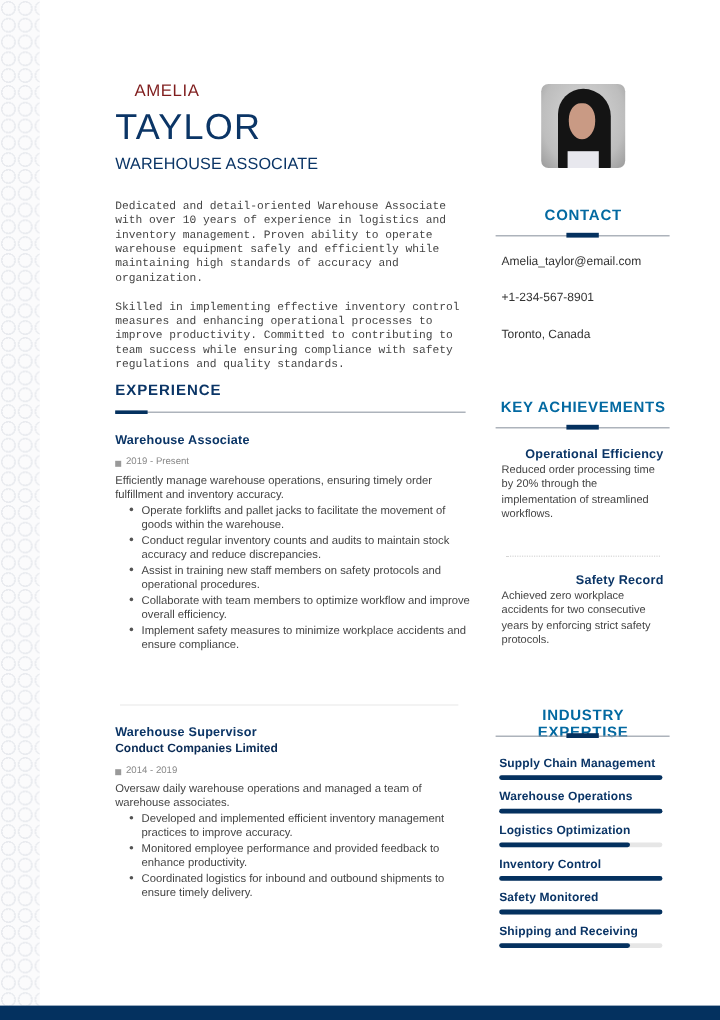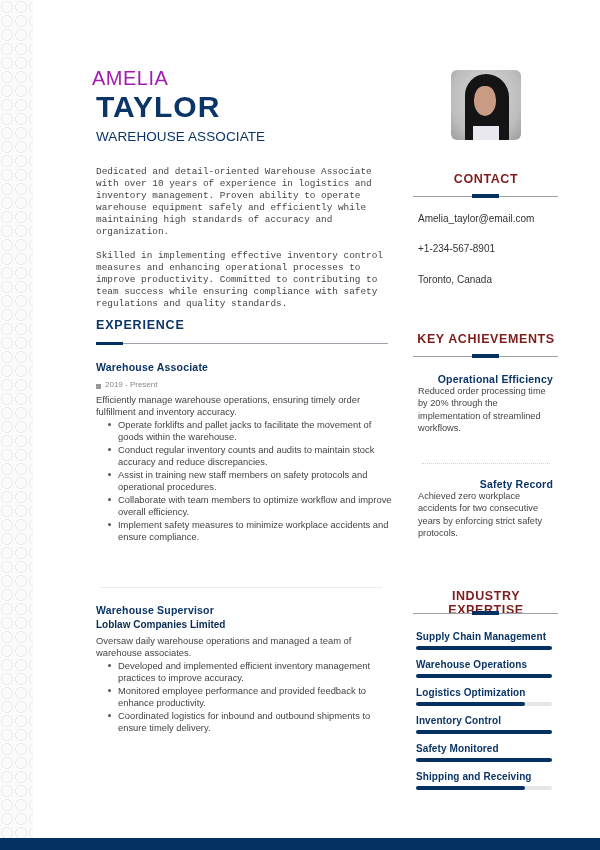--- a/index.html
+++ b/index.html
@@ -10,41 +10,41 @@
     position: absolute; left: 0; top: 0; width: 33px; height: 838px;
     background-color: #fbfbfc;
     background-image:
       radial-gradient(circle at 50% 50%, transparent 5px, #e9ebef 5px, #e9ebef 6px, transparent 6px),
       radial-gradient(circle at 0 0, transparent 5px, #eceef2 5px, #eceef2 6px, transparent 6px);
     background-size: 14px 14px, 14px 14px;
     background-position: 0 0, 7px 7px;
   }
   .bottom-bar { position: absolute; left: 0; top: 838px; width: 600px; height: 12px; background: #04315f; }
 
-  .first-name { position: absolute; left: 92px; top: 67px; font-size: 20px; letter-spacing: 0.5px; color: #a21caf; font-weight: 400; }
-  .last-name { position: absolute; left: 96px; top: 90px; font-size: 30px; font-weight: 700; letter-spacing: 1px; color: #0b3566; }
+  .first-name { position: absolute; left: 112px; top: 67px; font-size: 14px; letter-spacing: 0.5px; color: #7f1d1d; font-weight: 400; }
+  .last-name { position: absolute; left: 96px; top: 90px; font-size: 30px; font-weight: 400; letter-spacing: 1px; color: #0b3566; }
   .job-title { position: absolute; left: 96px; top: 129px; font-size: 13.5px; color: #0b3566; letter-spacing: 0.1px; }
 
   .photo {
     position: absolute; left: 451px; top: 70px; width: 70px; height: 70px; border-radius: 6px;
     background: radial-gradient(ellipse at 50% 40%, #d9d9d9 0%, #bdbdbd 70%, #9a9a9a 100%);
     overflow: hidden;
   }
   .photo .hair { position: absolute; left: 14px; top: 4px; width: 44px; height: 70px; background: #141414; border-radius: 22px 24px 6px 6px; }
   .photo .face { position: absolute; left: 23px; top: 16px; width: 22px; height: 30px; background: #c99a84; border-radius: 45% 45% 50% 50%; }
   .photo .shirt { position: absolute; left: 22px; top: 56px; width: 26px; height: 16px; background: #e8e8ee; }
 
   .summary { position: absolute; left: 96px; top: 166px; width: 300px; font-size: 9.4px; line-height: 12px; color: #444; font-family: Liberation Mono, monospace; }
   .summary p + p { margin-top: 12px; }
 
   .sec-head-left { position: absolute; left: 96px; font-size: 12.5px; font-weight: 700; letter-spacing: 0.8px; color: #0b3566; }
   .rule-left { position: absolute; left: 96px; width: 292px; height: 1px; background: #9aa1ab; }
   .rule-left .accent { position: absolute; left: 0; top: -1px; width: 27px; height: 3px; background: #04315f; }
 
-  .sec-head-right { position: absolute; left: 415px; width: 142px; text-align: center; font-size: 12.5px; font-weight: 700; letter-spacing: 0.6px; color: #7f1d1d; }
+  .sec-head-right { position: absolute; left: 415px; width: 142px; text-align: center; font-size: 12.5px; font-weight: 700; letter-spacing: 0.6px; color: #0369a1; }
   .rule-right { position: absolute; left: 413px; width: 145px; height: 1px; background: #9aa1ab; }
   .rule-right .accent { position: absolute; left: 59px; top: -2px; width: 27px; height: 4px; background: #04315f; }
 
   .contact-line { position: absolute; left: 418px; font-size: 10px; color: #333; }
 
   .job { position: absolute; left: 96px; width: 296px; }
   .job .role { font-size: 10.5px; font-weight: 700; color: #0b3566; letter-spacing: 0.2px; }
   .job .company { font-size: 10px; font-weight: 700; color: #0a2b55; margin-top: 3px; }
   .job .dates { font-size: 8px; color: #888; margin-top: 7px; display: flex; align-items: flex-end; gap: 4px; }
   .job .dates .cal { width: 5px; height: 5px; background: #999; display: inline-block; }
@@ -111,21 +111,25 @@
     <li><span class="dot"></span><span>Assist in training new staff members on safety protocols and operational procedures.</span></li>
     <li><span class="dot"></span><span>Collaborate with team members to optimize workflow and improve overall efficiency.</span></li>
     <li><span class="dot"></span><span>Implement safety measures to minimize workplace accidents and ensure compliance.</span></li>
   </ul>
 </div>
 
 <div class="job-divider"></div>
 
 <div class="job" style="top:604px;">
   <div class="role">Warehouse Supervisor</div>
-  <div class="company">Loblaw Companies Limited</div>
+  <div class="company">Conduct Companies Limited</div>
+  <div class="dates">
+      <span class="cal"></span>
+      <span>2014 - 2019</span>
+    </div>
   <div class="desc">Oversaw daily warehouse operations and managed a team of warehouse associates.</div>
   <ul>
     <li><span class="dot"></span><span>Developed and implemented efficient inventory management practices to improve accuracy.</span></li>
     <li><span class="dot"></span><span>Monitored employee performance and provided feedback to enhance productivity.</span></li>
     <li><span class="dot"></span><span>Coordinated logistics for inbound and outbound shipments to ensure timely delivery.</span></li>
   </ul>
 </div>
 
 <div class="sec-head-right" style="top:332px;">KEY ACHIEVEMENTS</div>
 <div class="rule-right" style="top:356px;">

